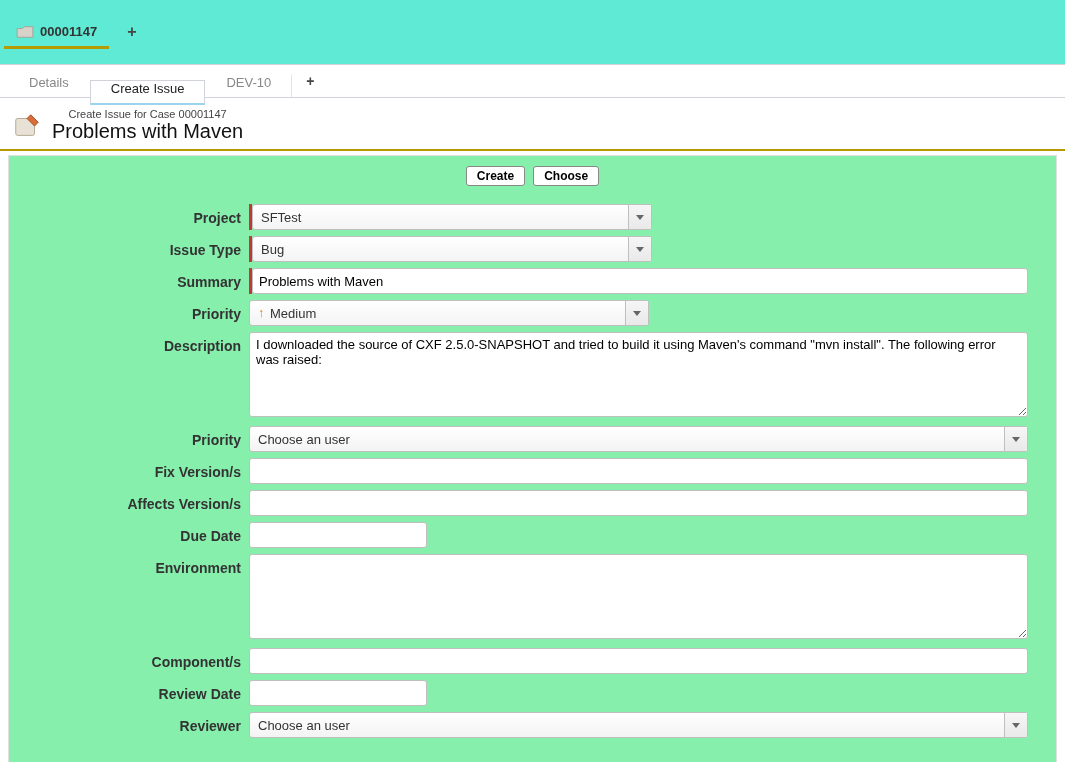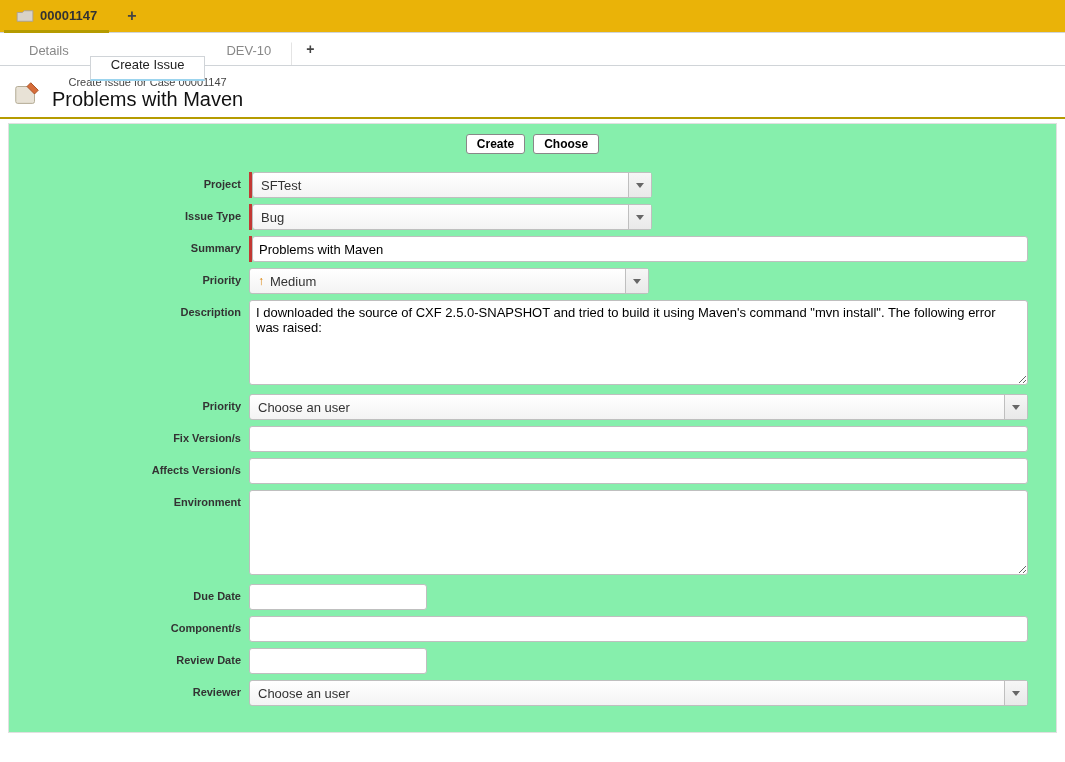--- a/index.html
+++ b/index.html
@@ -1,39 +1,39 @@
 <!DOCTYPE html>
 <html><head>
 <meta charset="utf-8">
 <style>
   html,body{margin:0;padding:0;font-family:Arial,Helvetica,sans-serif;font-size:12px;color:#222;background:#fff;}
-  .top-bar{height:32px;background:#eab308;border-bottom:1px solid #d0d4d8;display:flex;align-items:center;padding:0 4px;}
+  .top-bar{height:32px;background:#5eead4;border-bottom:1px solid #d0d4d8;display:flex;align-items:center;padding:16px 4px;}
   .top-tab{display:flex;align-items:center;gap:6px;height:28px;padding:0 12px;border-bottom:3px solid #b59b00;margin-top:2px;}
   .top-tab .num{font-weight:bold;font-size:13px;color:#333;}
   .top-plus{margin-left:18px;color:#444;font-size:16px;font-weight:bold;cursor:pointer;}
   .folder-icon{width:18px;height:14px;}
 
   .sub-tabs{height:32px;border-bottom:1px solid #d0d4d8;display:flex;align-items:flex-end;padding-left:8px;gap:0;}
   .sub-tab{padding:0 20px 7px;font-size:13px;color:#888;border:1px solid transparent;border-bottom:none;cursor:pointer;position:relative;}
-  .sub-tab.active{color:#222;border:1px solid #d0d4d8;border-top:1px solid #d0d4d8;border-bottom:2px solid #9bd4ee;background:#fff;top:16px;}
+  .sub-tab.active{color:#222;border:1px solid #d0d4d8;border-top:1px solid #d0d4d8;border-bottom:2px solid #9bd4ee;background:#fff;top:8px;}
   .sub-tab.sep{border-right:1px solid #e4e4e4;}
   .sub-plus{padding:8px 14px;color:#444;font-size:14px;font-weight:bold;cursor:pointer;}
 
   .header-block{display:flex;align-items:center;gap:10px;padding:10px 12px 6px;text-align:center;}
   .header-block .ico{width:30px;height:30px;}
   .header-block .sub{font-size:11px;color:#444;}
   .header-block h1{margin:0;font-size:20px;font-weight:normal;color:#111;}
   .gold-rule{height:2px;background:#b59b00;margin:0;}
 
   .panel{margin:4px 8px 0;border:1px solid #e0e0e0;background:#86efac;padding:10px 0 20px;}
   .btn-row{display:flex;justify-content:center;gap:8px;margin-bottom:18px;}
   button.act{font-size:12px;padding:2px 10px;border:1px solid #888;border-radius:3px;background:#fff;cursor:pointer;font-weight:bold;}
 
   .form-row{display:flex;align-items:flex-start;margin:6px 0;}
-  .form-row label{width:232px;text-align:right;padding-right:8px;font-weight:bold;font-size:11px;color:#333;padding-top:6px;}
+  .form-row label{width:232px;text-align:right;padding-right:8px;font-weight:bold;font-size:14px;color:#333;padding-top:6px;}
   .ctrl{flex:1;padding-right:28px;position:relative;}
   .req-mark{position:absolute;left:0;top:0;bottom:0;width:3px;background:#c23934;}
   .ctrl.req{padding-left:3px;}
 
   .sel{display:flex;align-items:center;height:26px;border:1px solid #bfbfbf;border-radius:3px;background:linear-gradient(#fff,#f3f3f3);box-sizing:border-box;cursor:pointer;}
   .sel .val{flex:1;padding:0 8px;font-size:13px;color:#333;display:flex;align-items:center;gap:6px;}
   .sel .dd{width:22px;height:100%;border-left:1px solid #bfbfbf;display:flex;align-items:center;justify-content:center;background:linear-gradient(#f6f6f6,#e9e9e9);}
   .sel.narrow{width:400px;}
   .sel.full{width:100%;}
   .caret{width:0;height:0;border-left:4px solid transparent;border-right:4px solid transparent;border-top:5px solid #666;}
@@ -156,27 +156,27 @@
     <label>Fix Version/s</label>
     <div class="ctrl"><input class="txt full" style=""></div>
   </div>
 
   <div class="form-row">
     <label>Affects Version/s</label>
     <div class="ctrl"><input class="txt full" style=""></div>
   </div>
 
   <div class="form-row">
-    <label>Environment</label>
-    <div class="ctrl"><textarea class="ta" rows="5" style=""></textarea></div>
+    <label>Due Date</label>
+    <div class="ctrl"><input class="txt short" style=""></div>
   </div>
 
   <div class="form-row">
-    <label>Due Date</label>
-    <div class="ctrl"><input class="txt short" style=""></div>
+    <label>Environment</label>
+    <div class="ctrl"><textarea class="ta" rows="5" style=""></textarea></div>
   </div>
 
   <div class="form-row">
     <label>Component/s</label>
     <div class="ctrl"><input class="txt full" style=""></div>
   </div>
 
   <div class="form-row">
     <label>Review Date</label>
     <div class="ctrl"><input class="txt short" style=""></div>

